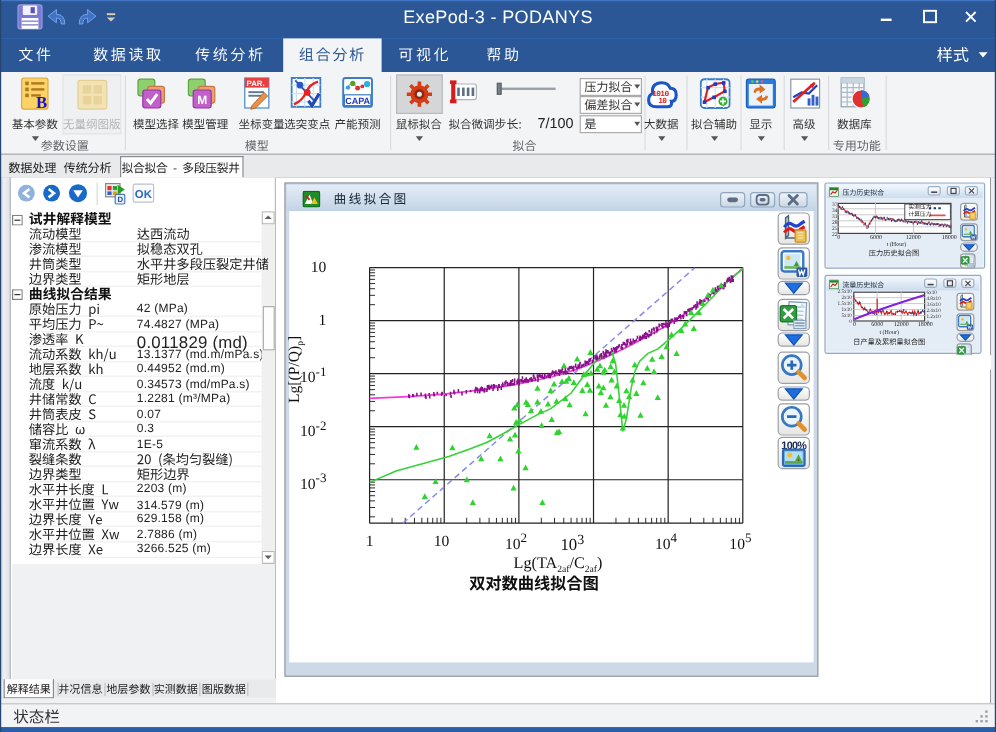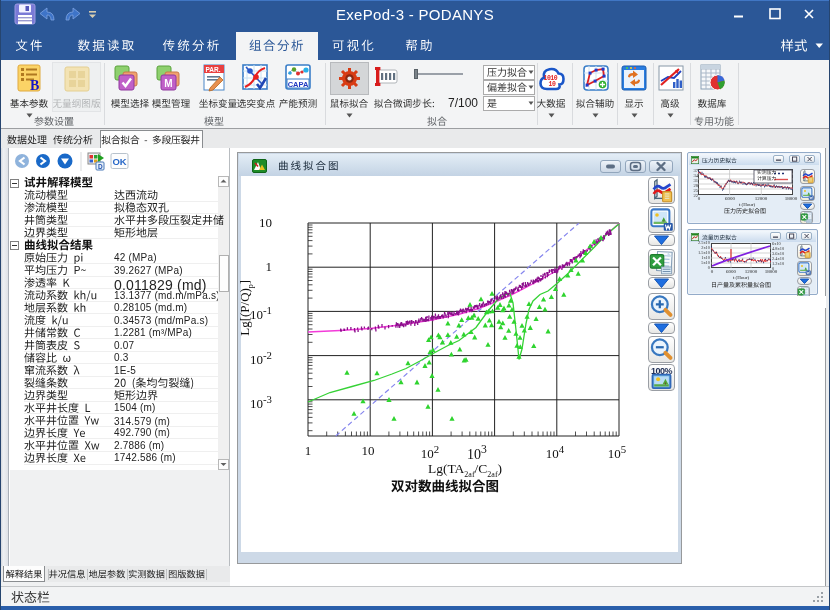--- a/index.html
+++ b/index.html
@@ -418,49 +418,49 @@
     <div class="abs" style="left:24px;top:213.1px;width:194px;height:1px;background:#efefef"></div>
     <div class="abs" style="left:24px;top:225.6px;width:194px;height:1px;background:#efefef"></div>
     <div class="abs" style="left:24px;top:238.1px;width:194px;height:1px;background:#efefef"></div>
     <svg class="abs" style="left:10px;top:241.1px" width="9" height="9">
       <rect x="0.5" y="0.5" width="8" height="8" fill="#fff" stroke="#808080"></rect>
       <rect x="2" y="4" width="5" height="1" fill="#333"></rect>
     </svg>
     <div class="abs" style="left:24px;top:263.1px;width:194px;height:1px;background:#efefef"></div>
     <div class="abs" style="left:114px;top:252.1px;font-size:10px;color:#222;white-space:nowrap;letter-spacing:0.2px">42 (MPa)</div>
     <div class="abs" style="left:24px;top:275.7px;width:194px;height:1px;background:#efefef"></div>
-    <div class="abs" style="left:114px;top:264.6px;font-size:10px;color:#222;white-space:nowrap;letter-spacing:0.2px">39.2627 (MPa)</div>
+    <div class="abs" style="left:114px;top:264.6px;font-size:10px;color:#222;white-space:nowrap;letter-spacing:0.2px">74.4827 (MPa)</div>
     <div class="abs" style="left:24px;top:288.2px;width:194px;height:1px;background:#efefef"></div>
     <div class="abs" style="left:114px;top:277.2px;font-size:14px;color:#222;white-space:nowrap;letter-spacing:0.2px">0.011829 (md)</div>
     <div class="abs" style="left:24px;top:300.7px;width:194px;height:1px;background:#efefef"></div>
     <div class="abs" style="left:114px;top:289.7px;font-size:10px;color:#222;white-space:nowrap;letter-spacing:0.2px">13.1377 (md.m/mPa.s)</div>
     <div class="abs" style="left:24px;top:313.2px;width:194px;height:1px;background:#efefef"></div>
-    <div class="abs" style="left:114px;top:302.2px;font-size:10px;color:#222;white-space:nowrap;letter-spacing:0.2px">0.28105 (md.m)</div>
+    <div class="abs" style="left:114px;top:302.2px;font-size:10px;color:#222;white-space:nowrap;letter-spacing:0.2px">0.44952 (md.m)</div>
     <div class="abs" style="left:24px;top:325.7px;width:194px;height:1px;background:#efefef"></div>
     <div class="abs" style="left:114px;top:314.7px;font-size:10px;color:#222;white-space:nowrap;letter-spacing:0.2px">0.34573 (md/mPa.s)</div>
     <div class="abs" style="left:24px;top:338.3px;width:194px;height:1px;background:#efefef"></div>
     <div class="abs" style="left:114px;top:327.2px;font-size:10px;color:#222;white-space:nowrap;letter-spacing:0.2px">1.2281 (m³/MPa)</div>
     <div class="abs" style="left:24px;top:350.8px;width:194px;height:1px;background:#efefef"></div>
     <div class="abs" style="left:114px;top:339.8px;font-size:10px;color:#222;white-space:nowrap;letter-spacing:0.2px">0.07</div>
     <div class="abs" style="left:24px;top:363.3px;width:194px;height:1px;background:#efefef"></div>
     <div class="abs" style="left:114px;top:352.3px;font-size:10px;color:#222;white-space:nowrap;letter-spacing:0.2px">0.3</div>
     <div class="abs" style="left:24px;top:375.8px;width:194px;height:1px;background:#efefef"></div>
     <div class="abs" style="left:114px;top:364.8px;font-size:10px;color:#222;white-space:nowrap;letter-spacing:0.2px">1E-5</div>
     <div class="abs" style="left:24px;top:388.3px;width:194px;height:1px;background:#efefef"></div>
     <div class="abs" style="left:24px;top:400.9px;width:194px;height:1px;background:#efefef"></div>
     <div class="abs" style="left:24px;top:413.4px;width:194px;height:1px;background:#efefef"></div>
-    <div class="abs" style="left:114px;top:402.4px;font-size:10px;color:#222;white-space:nowrap;letter-spacing:0.2px">1504 (m)</div>
+    <div class="abs" style="left:114px;top:402.4px;font-size:10px;color:#222;white-space:nowrap;letter-spacing:0.2px">2203 (m)</div>
     <div class="abs" style="left:24px;top:425.9px;width:194px;height:1px;background:#efefef"></div>
     <div class="abs" style="left:114px;top:416px;font-size:10px;color:#222;white-space:nowrap;letter-spacing:0.2px">314.579 (m)</div>
     <div class="abs" style="left:24px;top:438.4px;width:194px;height:1px;background:#efefef"></div>
-    <div class="abs" style="left:114px;top:427.4px;font-size:10px;color:#222;white-space:nowrap;letter-spacing:0.2px">492.790 (m)</div>
+    <div class="abs" style="left:114px;top:427.4px;font-size:10px;color:#222;white-space:nowrap;letter-spacing:0.2px">629.158 (m)</div>
     <div class="abs" style="left:24px;top:450.9px;width:194px;height:1px;background:#efefef"></div>
     <div class="abs" style="left:114px;top:439.9px;font-size:10px;color:#222;white-space:nowrap;letter-spacing:0.2px">2.7886 (m)</div>
     <div class="abs" style="left:24px;top:463.5px;width:194px;height:1px;background:#efefef"></div>
-    <div class="abs" style="left:114px;top:452.4px;font-size:10px;color:#222;white-space:nowrap;letter-spacing:0.2px">1742.586 (m)</div>
+    <div class="abs" style="left:114px;top:452.4px;font-size:10px;color:#222;white-space:nowrap;letter-spacing:0.2px">3266.525 (m)</div>
     <div class="abs" style="left:218px;top:176px;width:11px;height:294px;background:#f0f0f0"></div>
 <svg class="abs" style="left:218px;top:176px" width="11" height="11">
       <rect x="0.5" y="0.5" width="10" height="10" fill="#fdfdfd" stroke="#b8b8b8"></rect>
       <path d="M2.5 6.5 L5.5 3.5 L8.5 6.5 Z" fill="#606060"></path>
     </svg>
 <svg class="abs" style="left:218px;top:459px" width="11" height="11">
       <rect x="0.5" y="0.5" width="10" height="10" fill="#fdfdfd" stroke="#b8b8b8"></rect>
       <path d="M2.5 4 L5.5 7 L8.5 4 Z" fill="#606060"></path>
     </svg>
 <div class="abs" style="left:218.5px;top:255px;width:10px;height:37px;background:#fdfdfd;border:1px solid #b0b0b0"></div>

